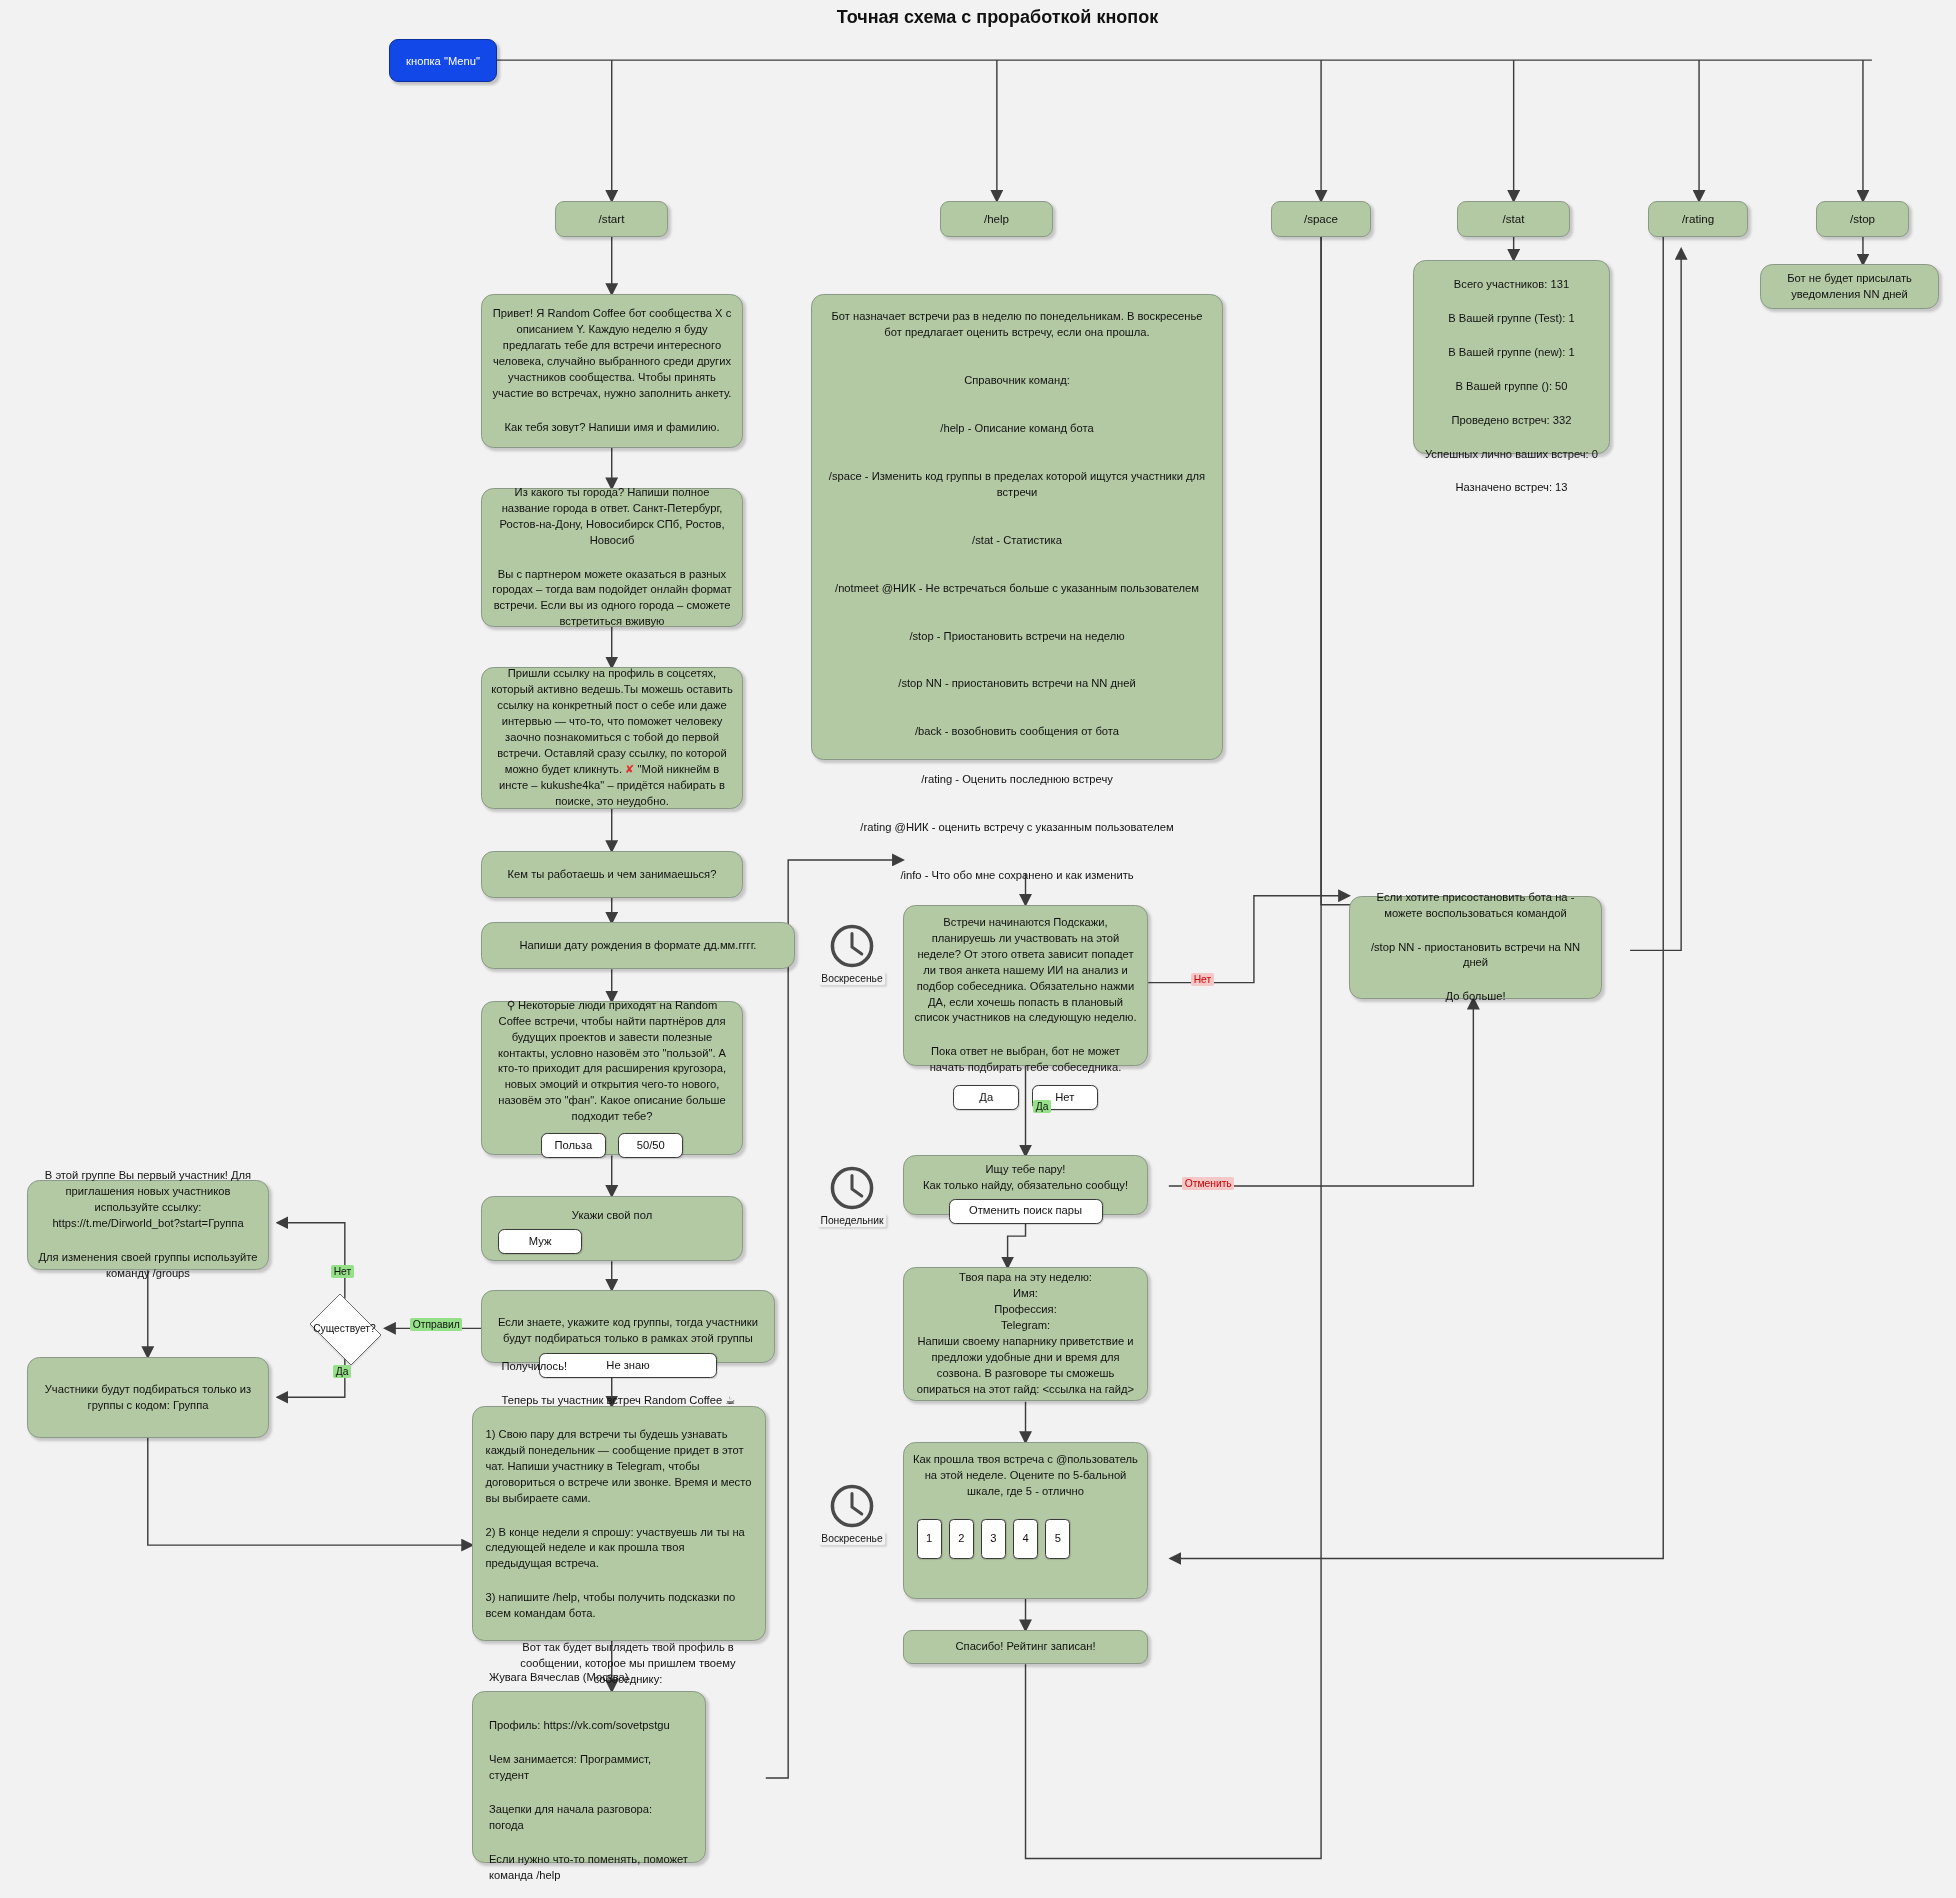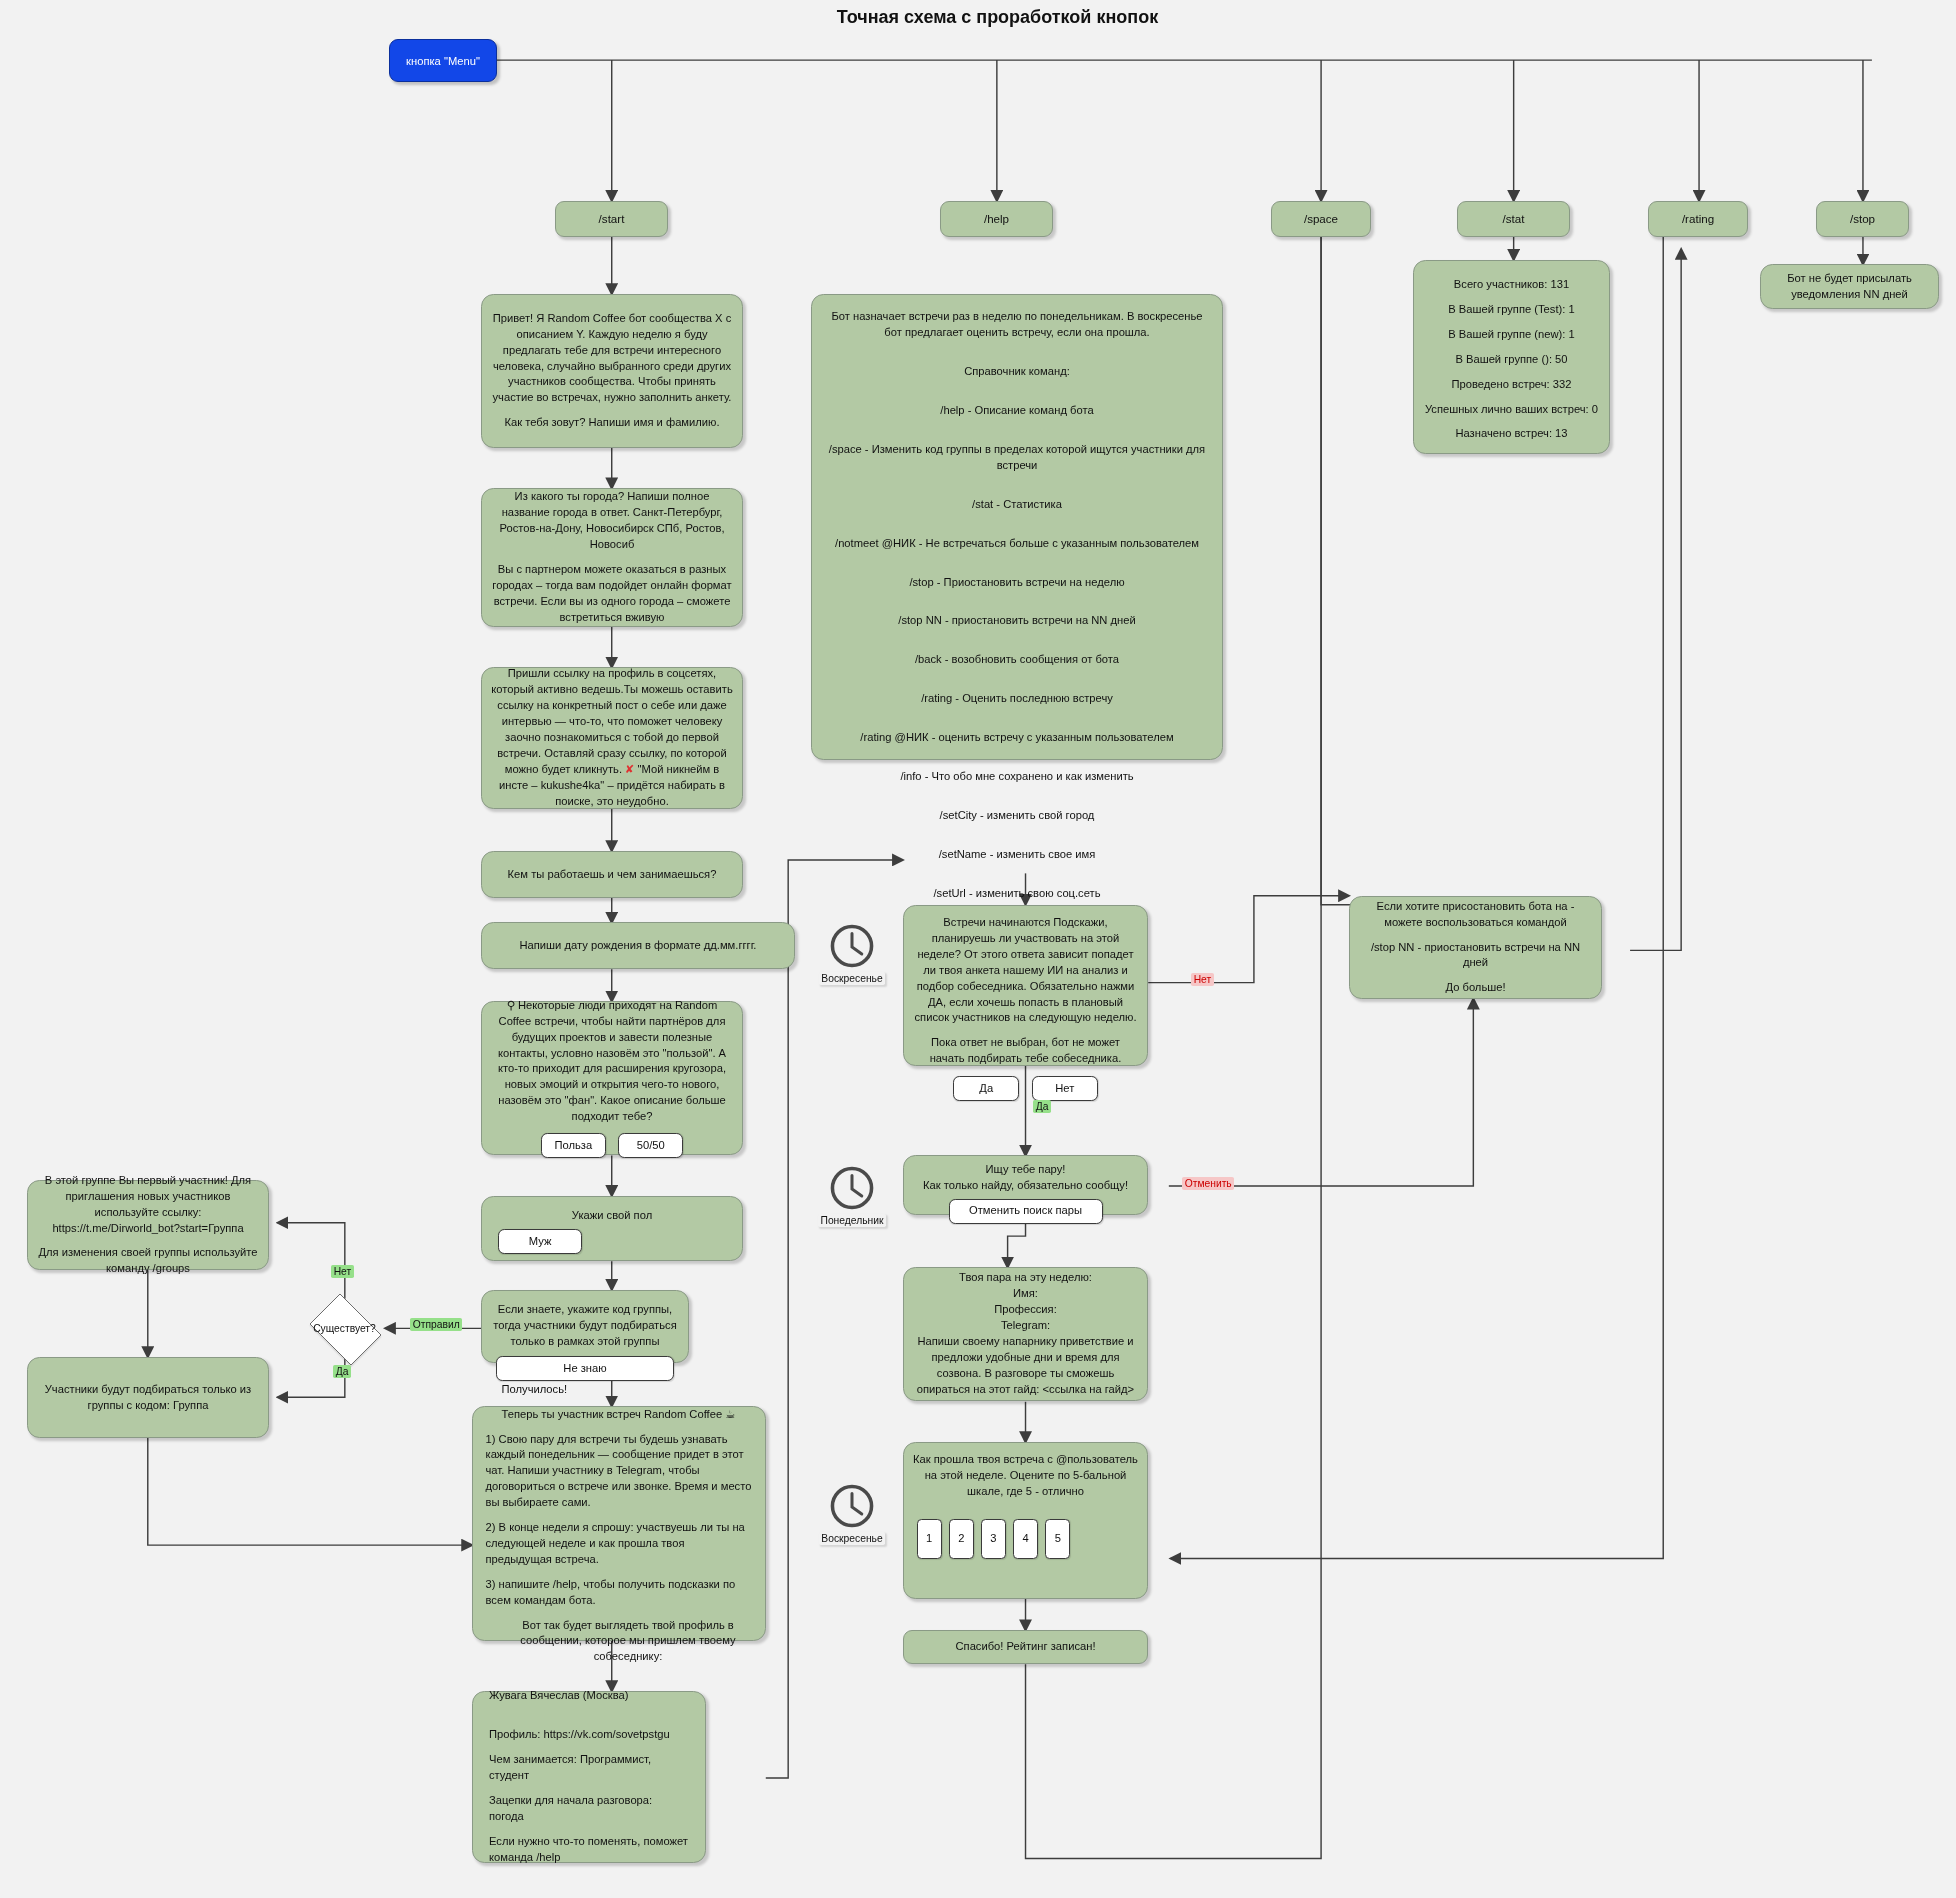--- a/index.html
+++ b/index.html
@@ -25,21 +25,21 @@
     flex-direction:column;
     align-items:center;
     justify-content:center;
     text-align:center;
     padding:7.2px 9px;
     line-height:1.42;
     font-size:11.2px;
     z-index:3;
   }
   .node p{margin:0;width:100%;}
-  .node p+p{margin-top:9px;}
+  .node p+p{margin-top:18px;}
   .node .tight p+p{margin-top:0;}
 
   .cmd{
     font-size:11.6px;
     border-radius:9px;
     justify-content:center;
   }
 
   .menu-btn{
     position:absolute;
@@ -252,21 +252,21 @@
     </div>
   </div>
 
   <div class="node" style="left:481px;top:1196px;width:262px;height:65px;justify-content:flex-start;padding-top:10.7px;">
     <p>Укажи свой пол</p>
     <div class="btnrow solo" style="margin-top:5.4px;padding-left:14.3px;">
       <span class="tgbtn" style="min-width:82px;">Муж</span>
     </div>
   </div>
 
-  <div class="node" style="left:481px;top:1290px;width:208px;height:73px;justify-content:flex-start;padding-top:11px;">
+  <div class="node" style="left:481px;top:1290px;width:294px;height:73px;justify-content:flex-start;padding-top:24px;">
     <p>Если знаете, укажите код группы, тогда участники будут подбираться только в рамках этой группы</p>
     <div class="btnrow" style="margin-top:6.3px;">
       <span class="tgbtn" style="min-width:176px;">Не знаю</span>
     </div>
   </div>
 
   <div class="diamond" style="left:304px;top:1299px;">
     <div class="shape"></div>
     <div class="lbl">Существует?</div>
   </div>

